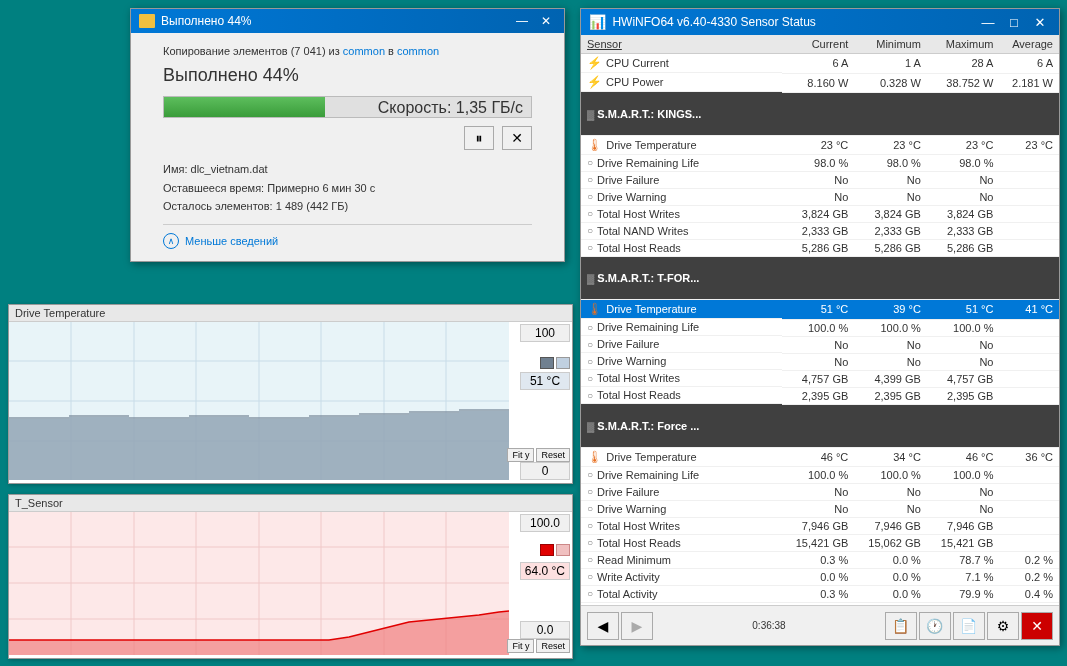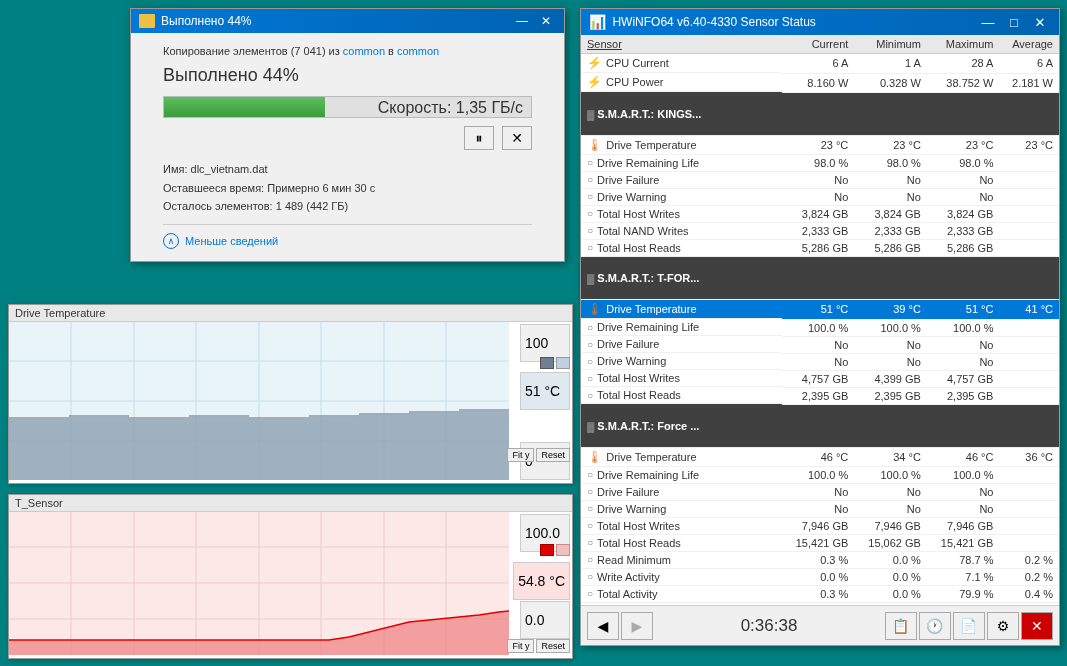--- a/index.html
+++ b/index.html
@@ -151,26 +151,26 @@
       background: #e8e8e8;
       border-bottom: 1px solid #ccc;
     }
     .graph-panel .graph-area {
       position: relative;
       overflow: hidden;
     }
     .graph-value-box {
       position: absolute;
       right: 2px;
-      font-size: 14px;
+      font-size: 12px;
       background: #f0f0f0;
       border: 1px solid #ccc;
-      padding: 10px 4px;
+      padding: 1px 4px;
       min-width: 50px;
-      text-align: left;
+      text-align: center;
     }
     .graph-btn {
       font-size: 9px;
       background: #f0f0f0;
       border: 1px solid #aaa;
       cursor: pointer;
       padding: 1px 4px;
     }
 
     
@@ -301,21 +301,21 @@
       height: 28px;
       background: #f0f0f0;
       border: 1px solid #aaa;
       cursor: pointer;
       display: flex;
       align-items: center;
       justify-content: center;
       font-size: 14px;
     }
     .sensor-toolbar .time-display {
-      font-size: 17px;
+      font-size: 10px;
       color: #333;
       display: flex;
       align-items: flex-end;
       gap: 4px;
     }
     .sensor-toolbar .action-buttons {
       display: flex;
       gap: 2px;
     }
     .close-btn-red {
@@ -434,21 +434,21 @@
 
       <polygon points="0,143 0,128 60,128 120,128 180,128 240,128 300,128 320,128 340,125 360,120 380,115 400,110 420,108 450,105 470,103 490,100 500,99 500,143" fill="#f08080" opacity="0.7"></polygon>
       <line x1="0" y1="128" x2="320" y2="128" stroke="#e00000" stroke-width="1.5"></line>
       <polyline points="320,128 340,125 360,120 380,115 400,110 420,108 450,105 470,103 490,100 500,99" stroke="#e00000" stroke-width="1.5" fill="none"></polyline>
     </svg>
     <div class="graph-value-box" style="top:2px; right:2px;">100.0</div>
     <div style="position:absolute; right:2px; top:32px; display:flex; gap:2px;">
       <div style="width:14px;height:12px;background:#e00000;border:1px solid #900;"></div>
       <div style="width:14px;height:12px;background:#f0c0c0;border:1px solid #c88;"></div>
     </div>
-    <div class="graph-value-box" style="top:50px; right:2px; background:#fde0e0;">54.8 °C</div>
+    <div class="graph-value-box" style="top:50px; right:2px; background:#fde0e0;">64.0 °C</div>
     <div class="graph-value-box" style="bottom:18px; right:2px;">0.0</div>
     <div style="position:absolute; right:2px; bottom:4px; display:flex; gap:2px;">
       <button class="graph-btn">Fit y</button>
       <button class="graph-btn">Reset</button>
     </div>
   </div>
 </div>
 
 <div class="sensor-window">
   <div class="title-bar">

